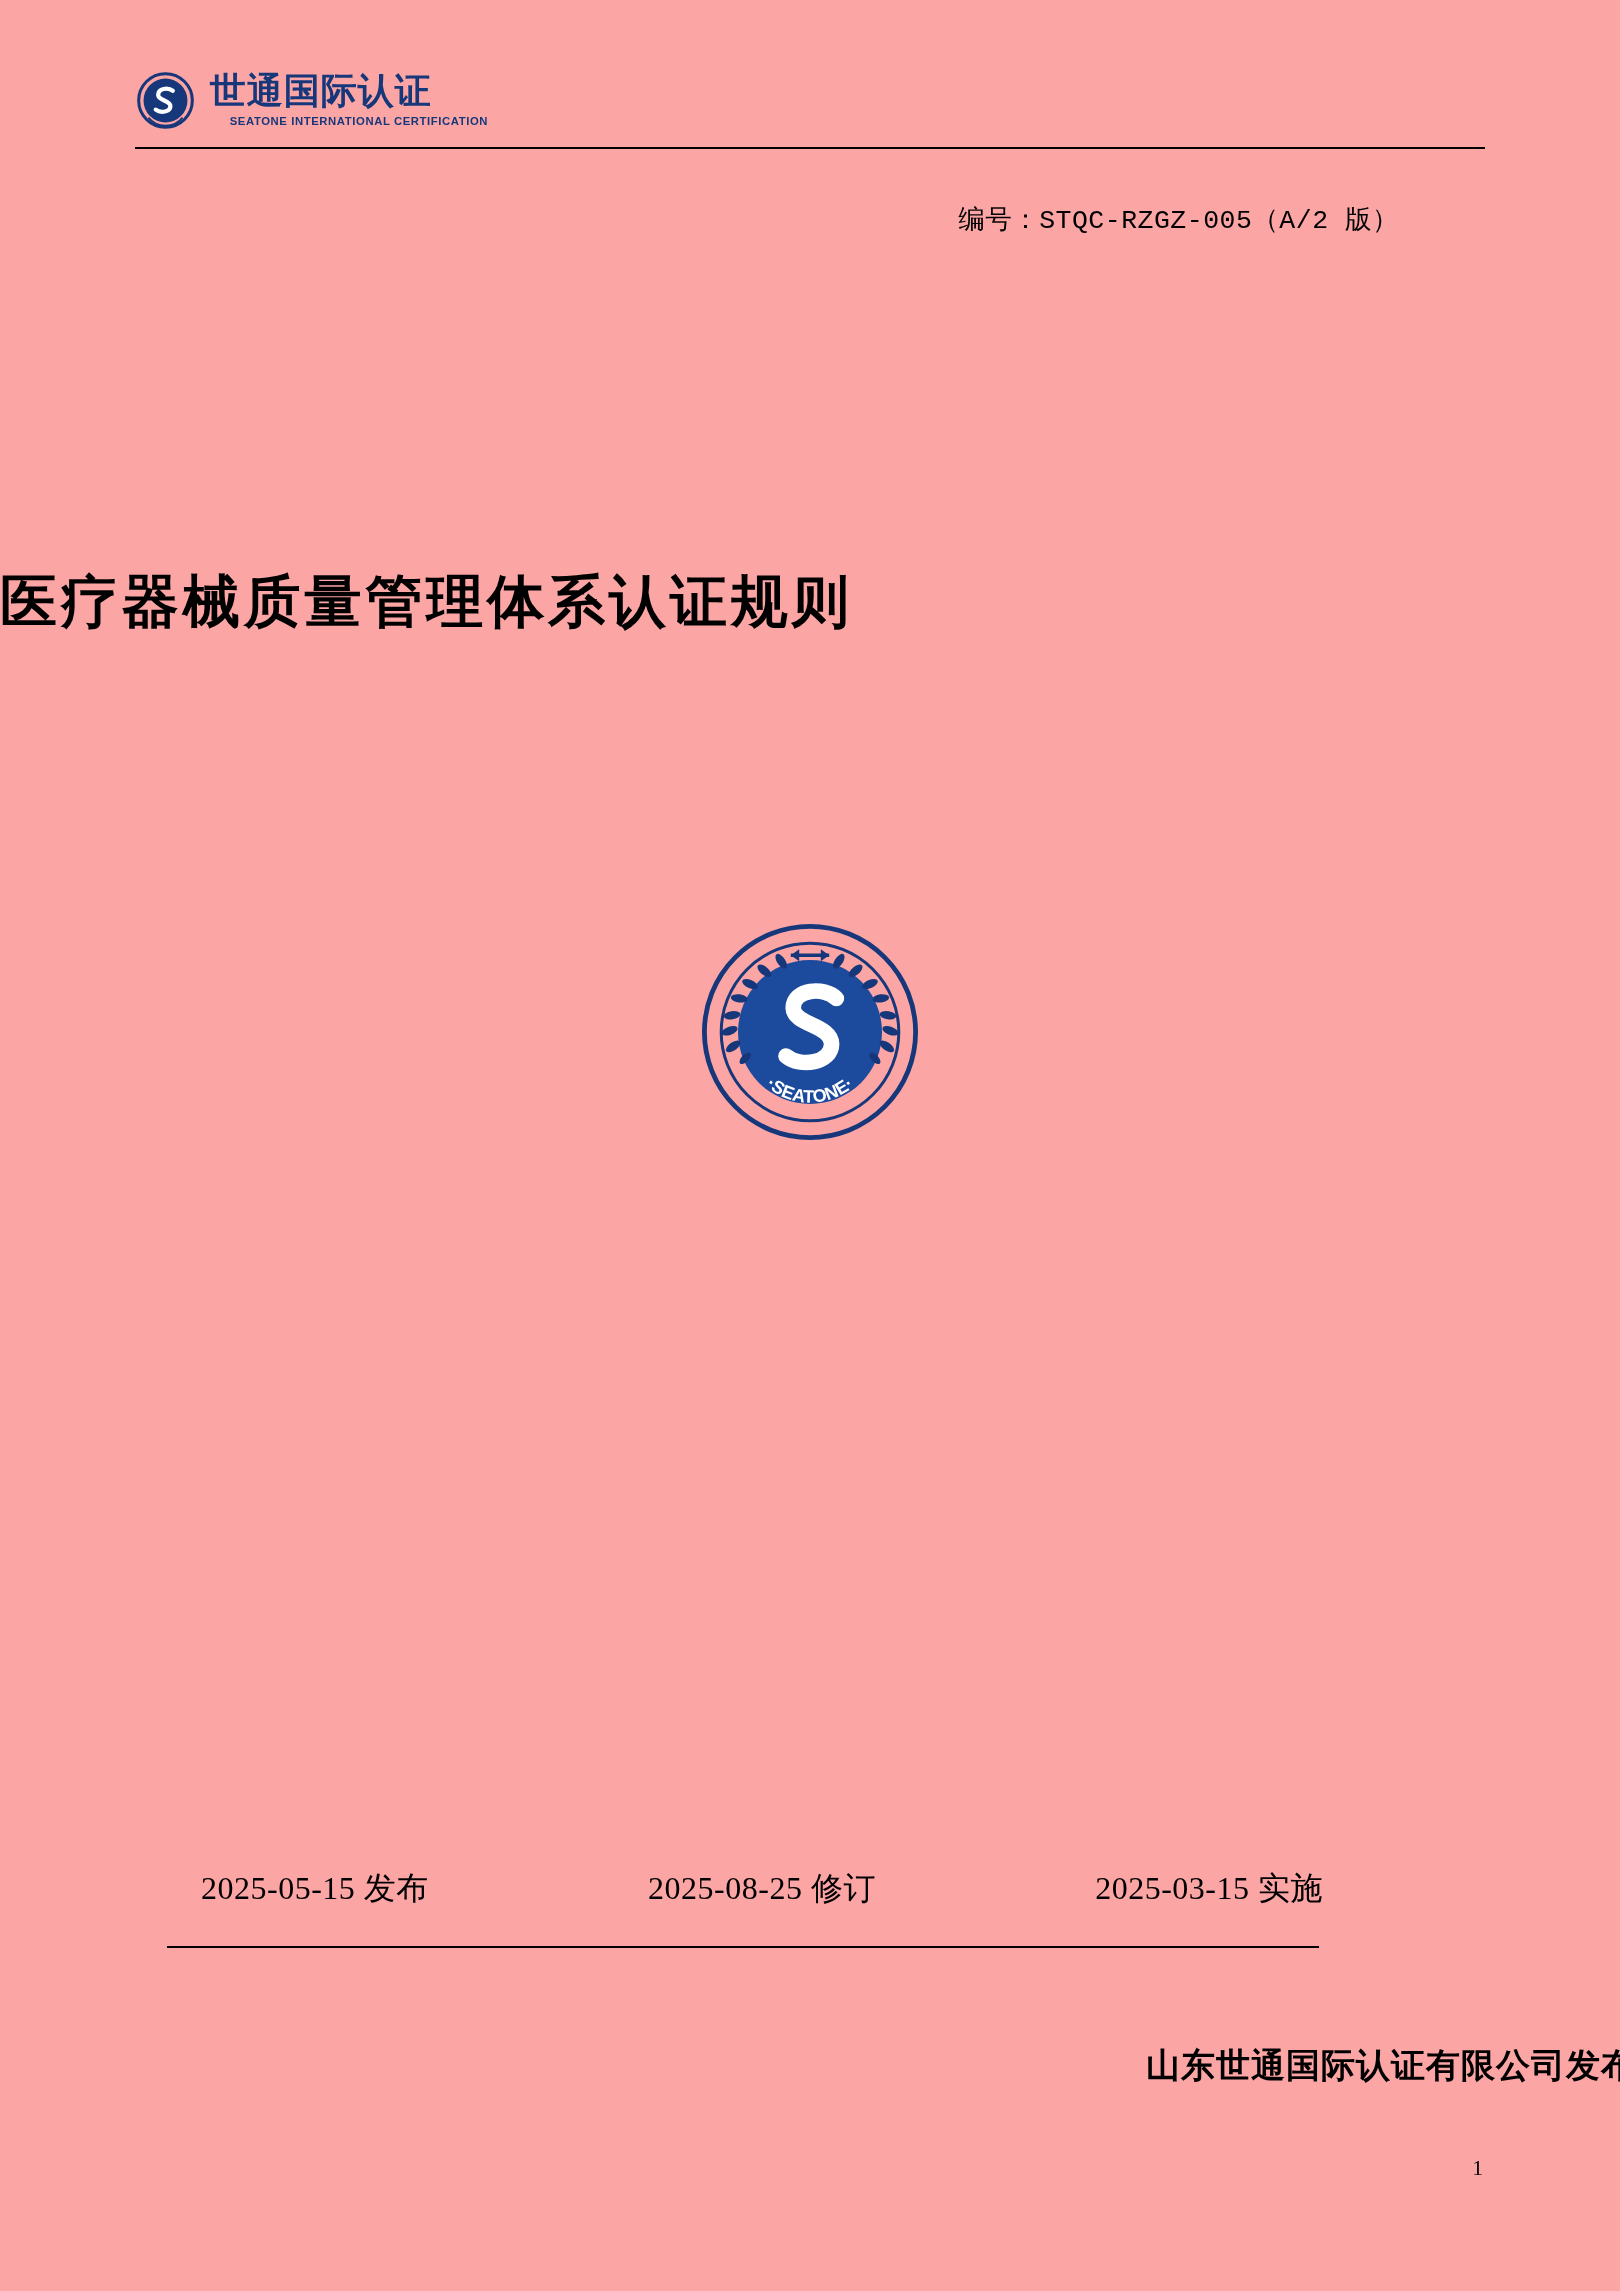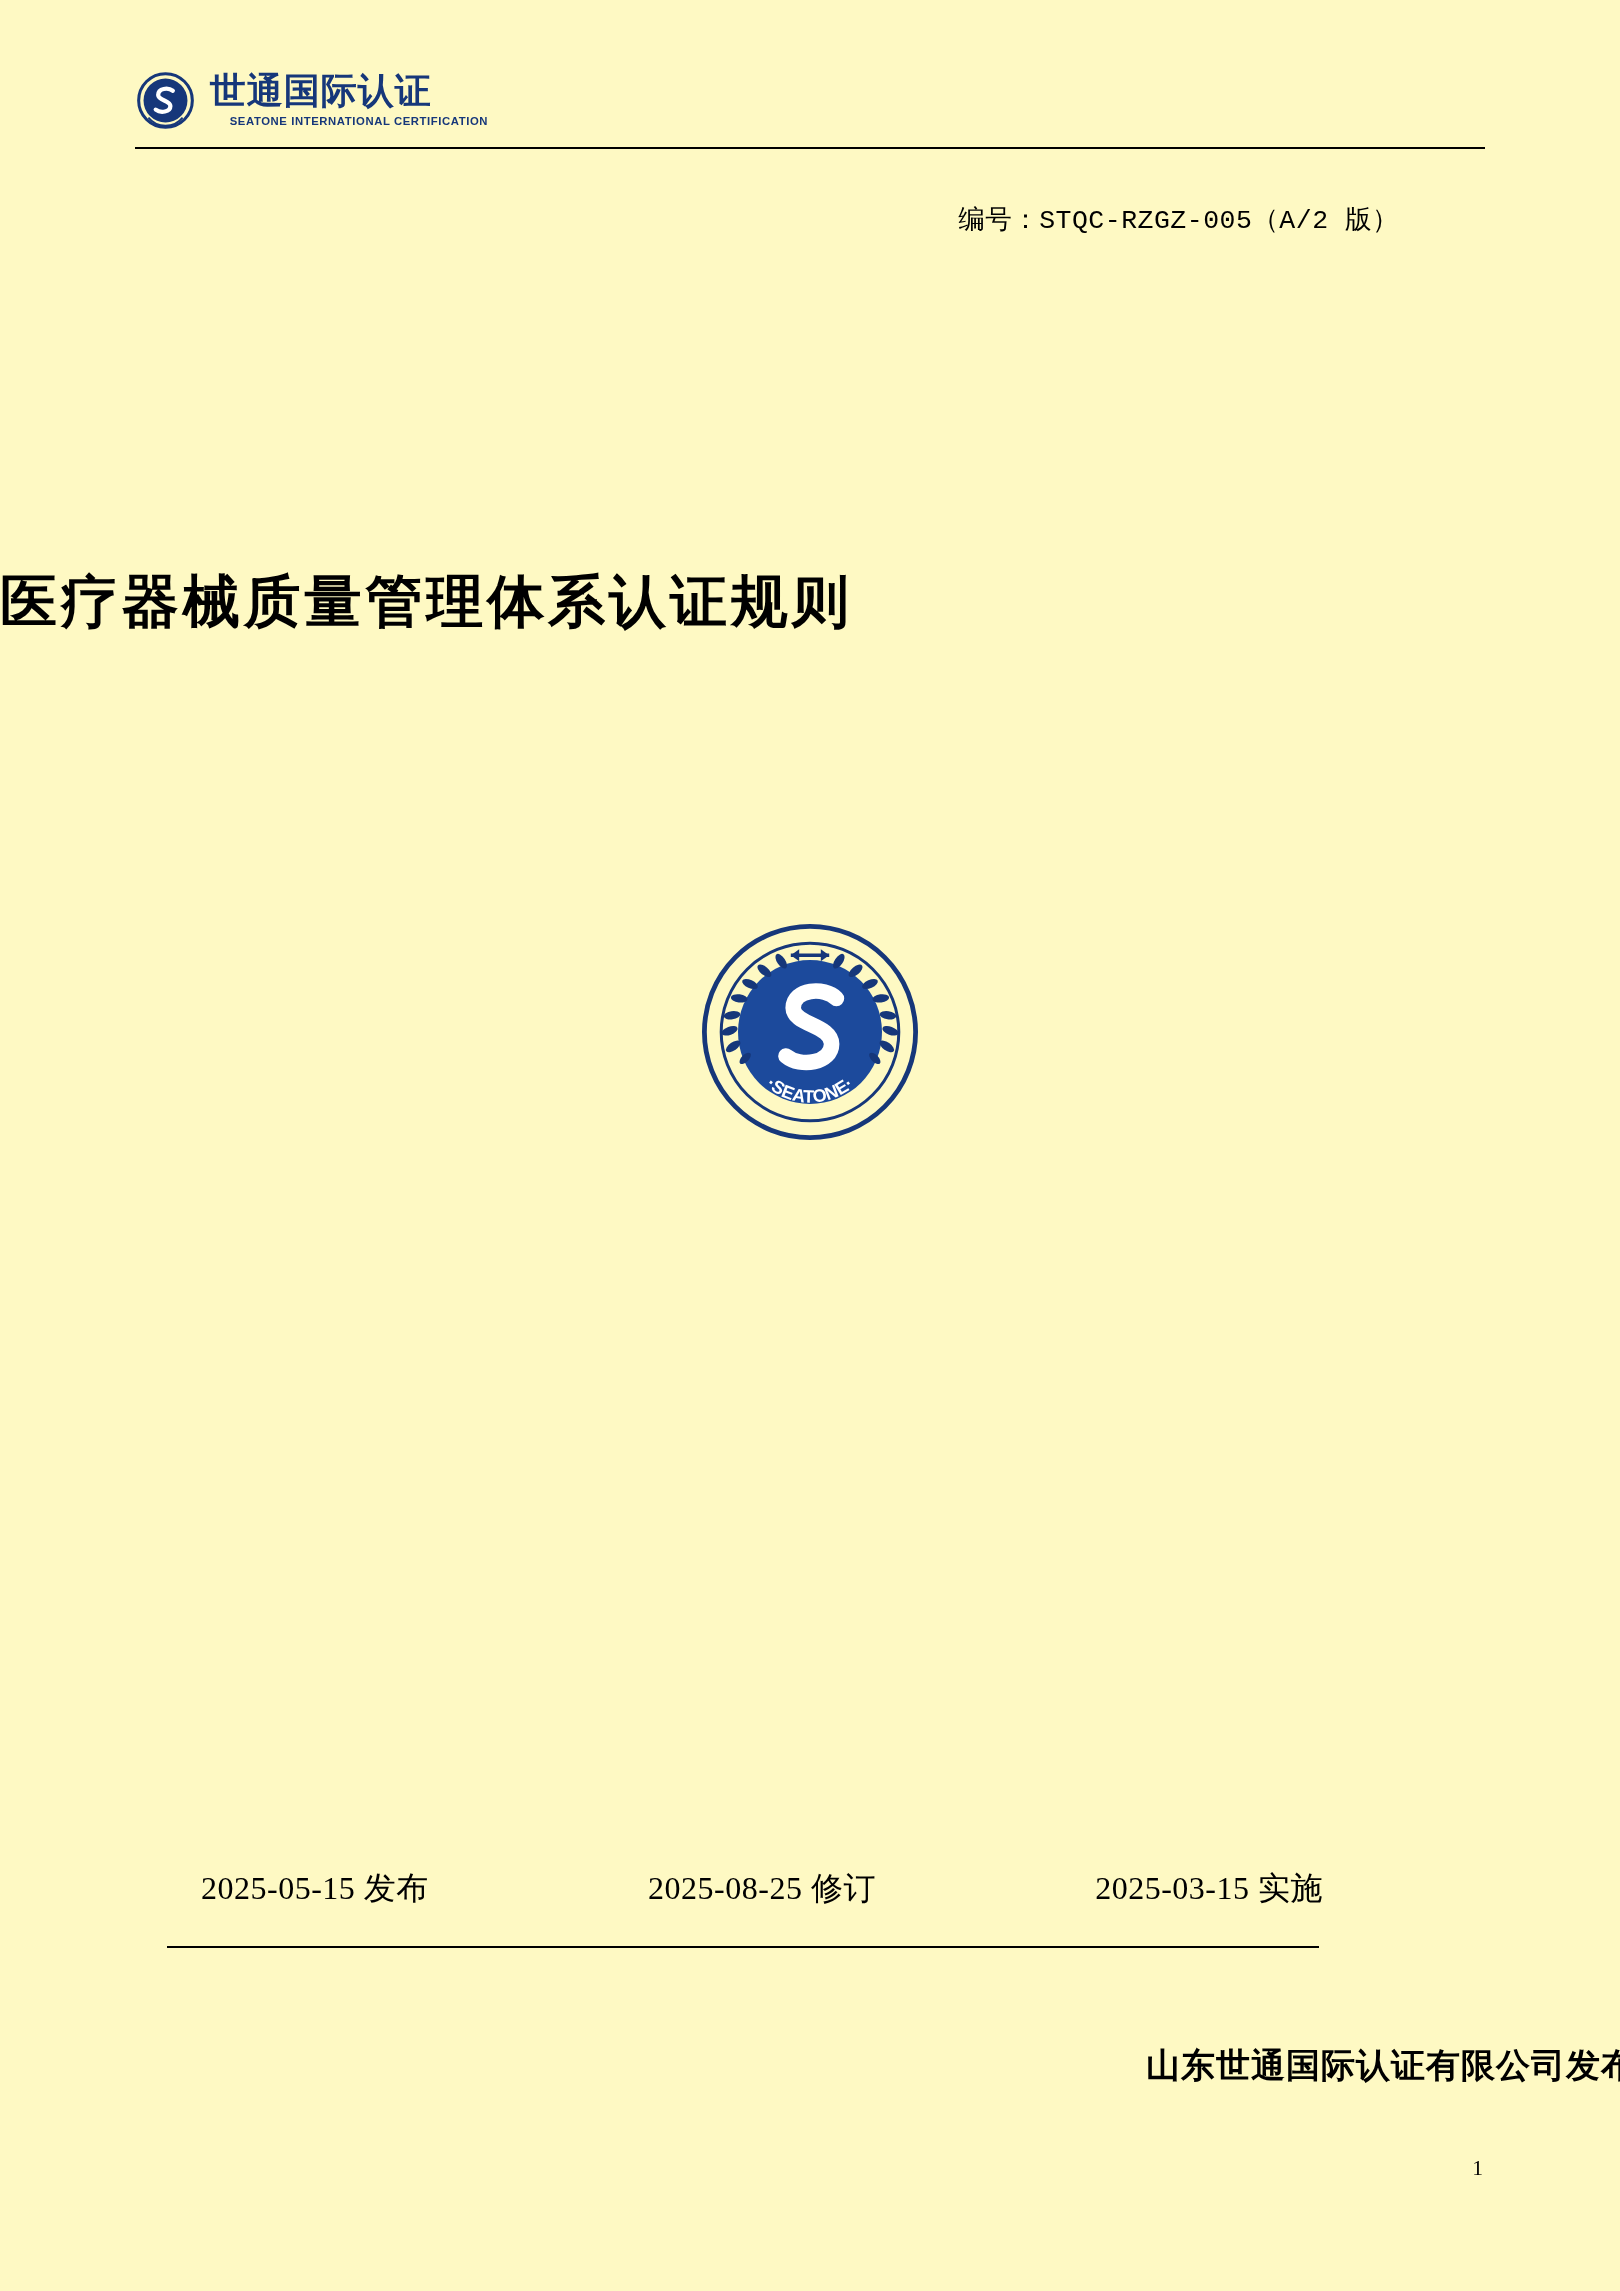--- a/index.html
+++ b/index.html
@@ -9,21 +9,21 @@
   }
   body {
     font-family: "Liberation Serif", "DejaVu Serif", serif;
     color: #000000;
   }
   .page {
     position: relative;
     width: 1620px;
     height: 2292px;
     margin: 0 auto;
-    background: #fef9c3;
+    background: #fca5a5;
     overflow: hidden;
     box-sizing: border-box;
   }
 
   
   .header {
     position: absolute;
     top: 61px;
     left: 135px;
     right: 135px;

